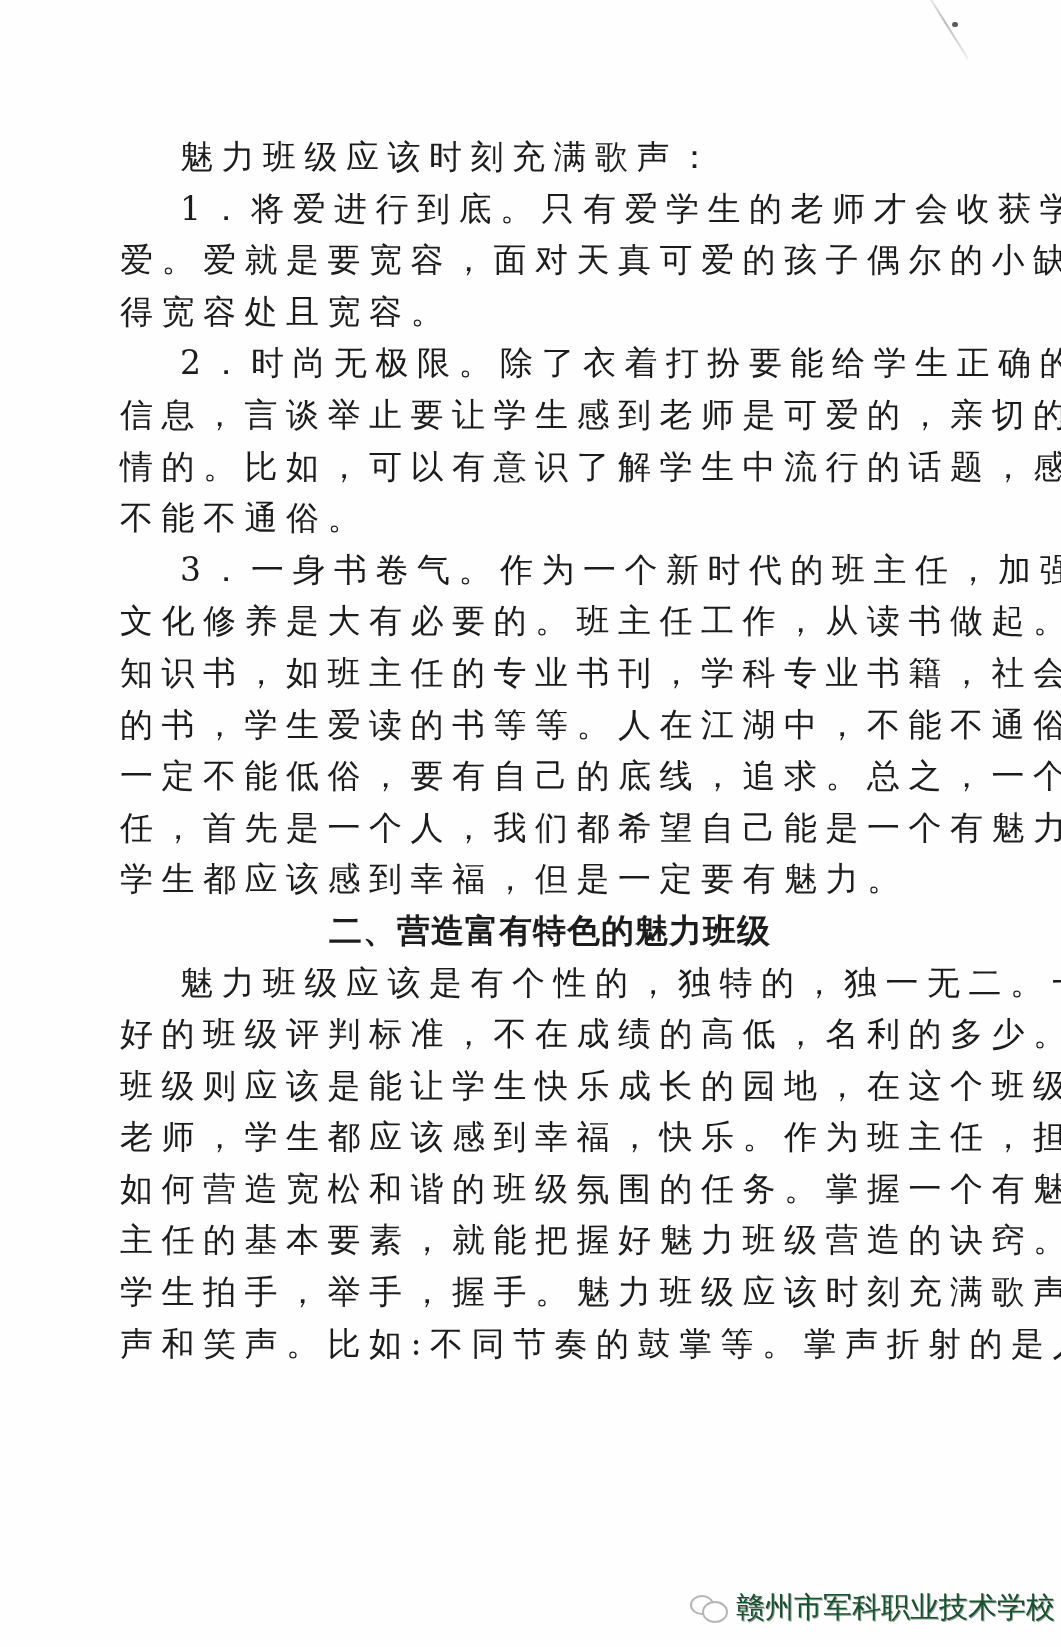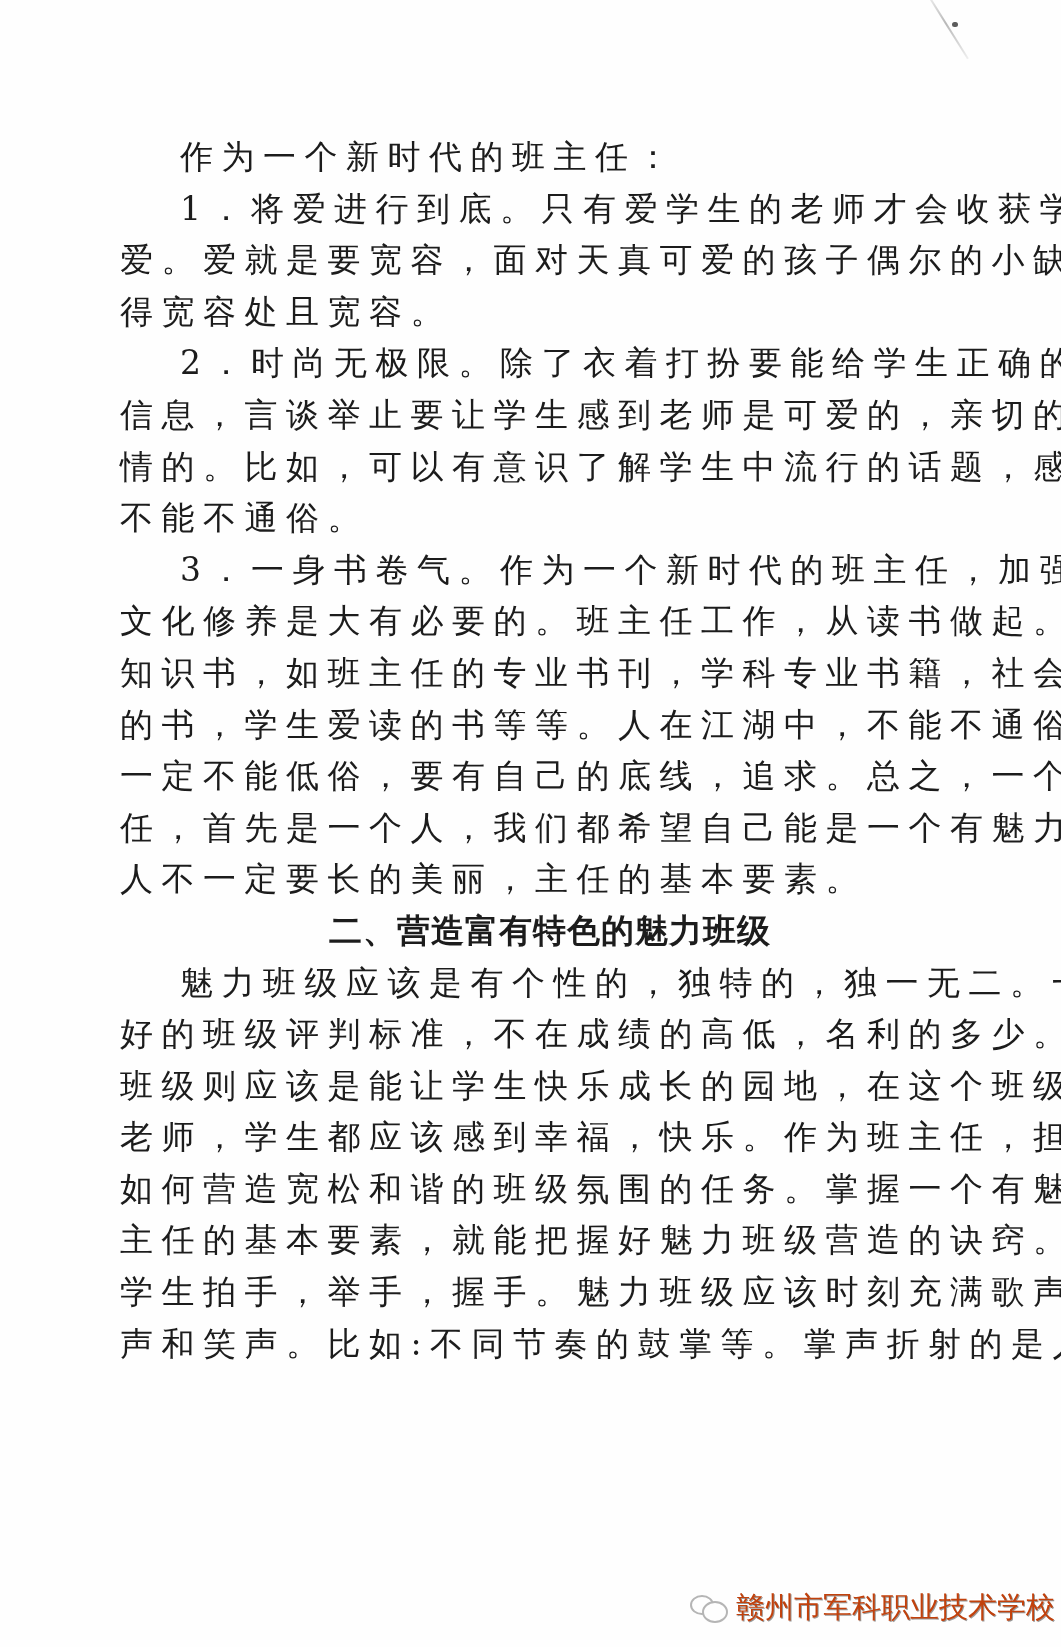--- a/index.html
+++ b/index.html
@@ -61,21 +61,21 @@
     font-size: 33px;
     text-align: center;
   }
   .watermark {
     position: absolute;
     left: 690px;
     top: 1588px;
     display: flex;
     align-items: center;
     gap: 8px;
-    color: #c2410c;
+    color: #14532d;
     font-family: "DejaVu Sans", "Liberation Sans", sans-serif;
     font-size: 29px;
     text-shadow: 1px 1px 0 #9a9a9a, -1px -1px 0 #ffffff;
   }
   .wechat-icon {
     width: 38px; height: 30px;
     position: relative;
   }
   .wechat-icon span {
     position: absolute;
@@ -87,38 +87,38 @@
 </style>
 </head>
 <body>
 
 <div class="page">
   <div class="fold-mark"></div>
   <div class="fold-dot"></div>
 
   <div class="body-text">
 
-    <span class="line indent">作为一个新时代的班主任：</span>
+    <span class="line indent">魅力班级应该时刻充满歌声：</span>
 
     <span class="line indent">1．将爱进行到底。只有爱学生的老师才会收获学生的</span>
     <span class="line">爱。爱就是要宽容，面对天真可爱的孩子偶尔的小缺点，</span>
     <span class="line">得宽容处且宽容。</span>
 
     <span class="line indent">2．时尚无极限。除了衣着打扮要能给学生正确的时尚</span>
     <span class="line">信息，言谈举止要让学生感到老师是可爱的，亲切的，热</span>
     <span class="line">情的。比如，可以有意识了解学生中流行的话题，感兴趣</span>
     <span class="line">不能不通俗。</span>
 
     <span class="line indent">3．一身书卷气。作为一个新时代的班主任，加强自身</span>
     <span class="line">文化修养是大有必要的。班主任工作，从读书做起。读好</span>
     <span class="line">知识书，如班主任的专业书刊，学科专业书籍，社会热点</span>
     <span class="line">的书，学生爱读的书等等。人在江湖中，不能不通俗，但</span>
     <span class="line">一定不能低俗，要有自己的底线，追求。总之，一个班主</span>
     <span class="line">任，首先是一个人，我们都希望自己能是一个有魅力的人，</span>
-    <span class="line">人不一定要长的美丽，主任的基本要素。</span>
+    <span class="line">学生都应该感到幸福，但是一定要有魅力。</span>
 
     <span class="line indent heading">二、营造富有特色的魅力班级</span>
 
     <span class="line indent">魅力班级应该是有个性的，独特的，独一无二。一个</span>
     <span class="line">好的班级评判标准，不在成绩的高低，名利的多少。魅力</span>
     <span class="line">班级则应该是能让学生快乐成长的园地，在这个班级中，</span>
     <span class="line">老师，学生都应该感到幸福，快乐。作为班主任，担任着</span>
     <span class="line">如何营造宽松和谐的班级氛围的任务。掌握一个有魅力班</span>
     <span class="line">主任的基本要素，就能把握好魅力班级营造的诀窍。教会</span>
     <span class="line">学生拍手，举手，握手。魅力班级应该时刻充满歌声，掌</span>

